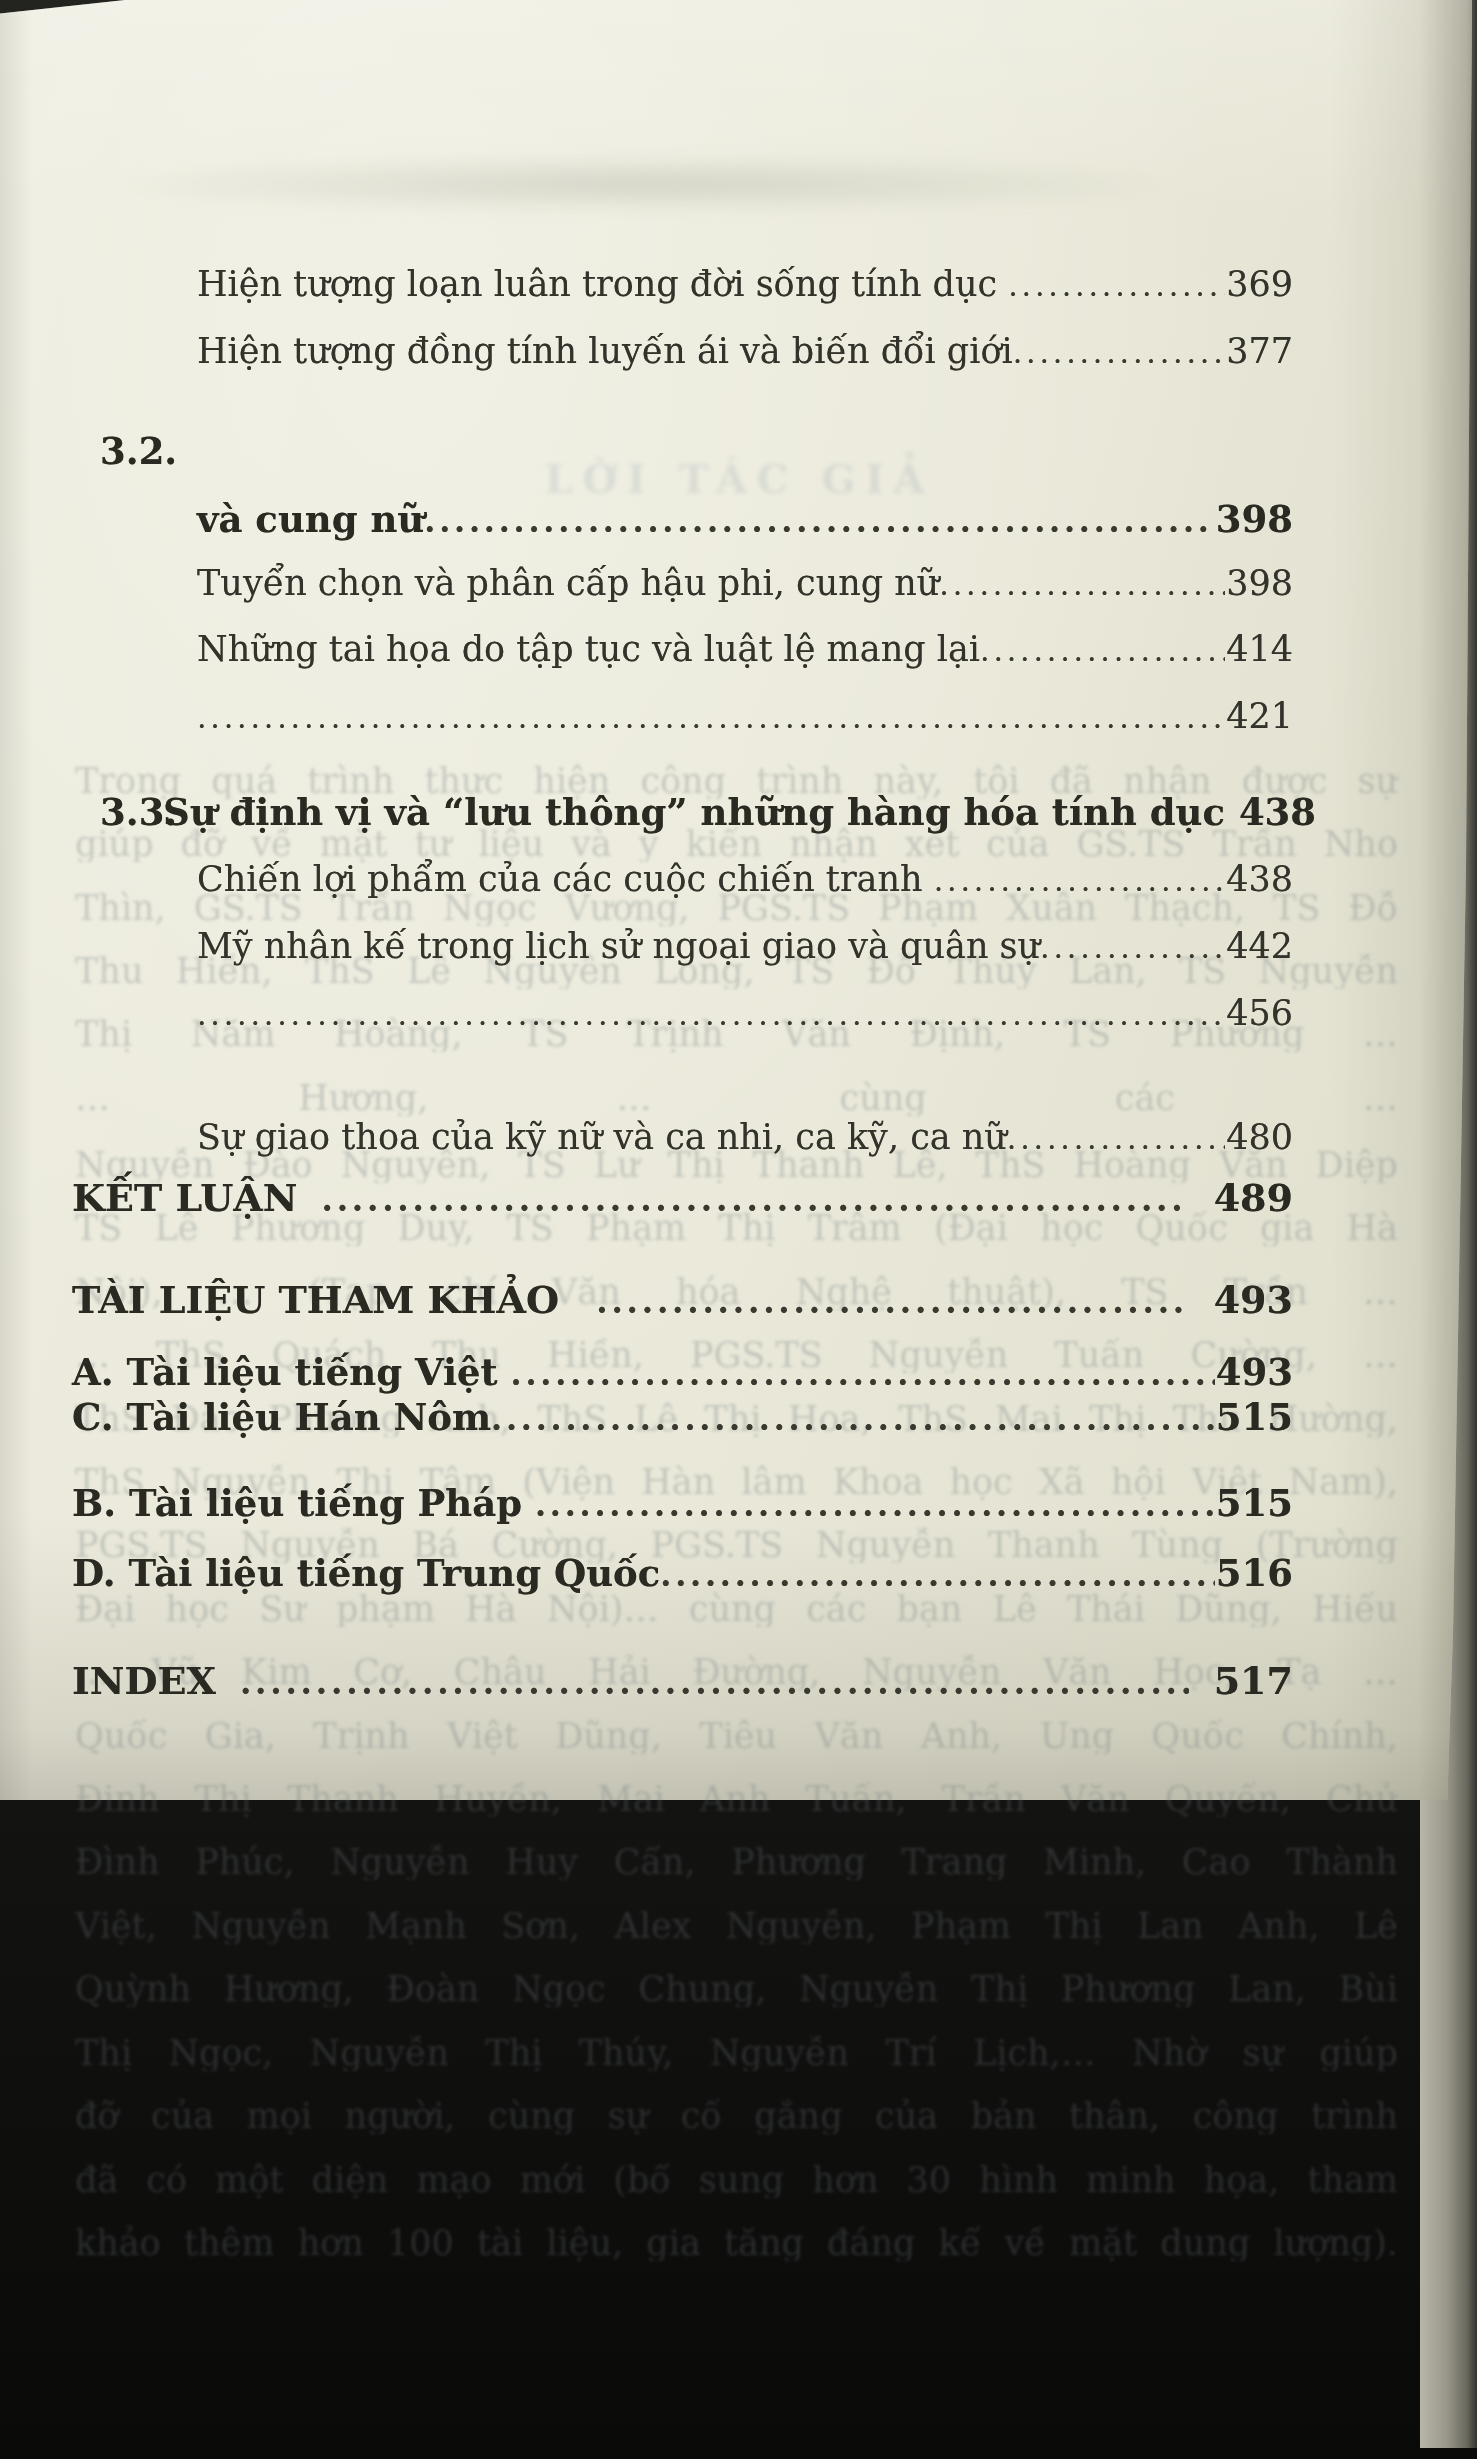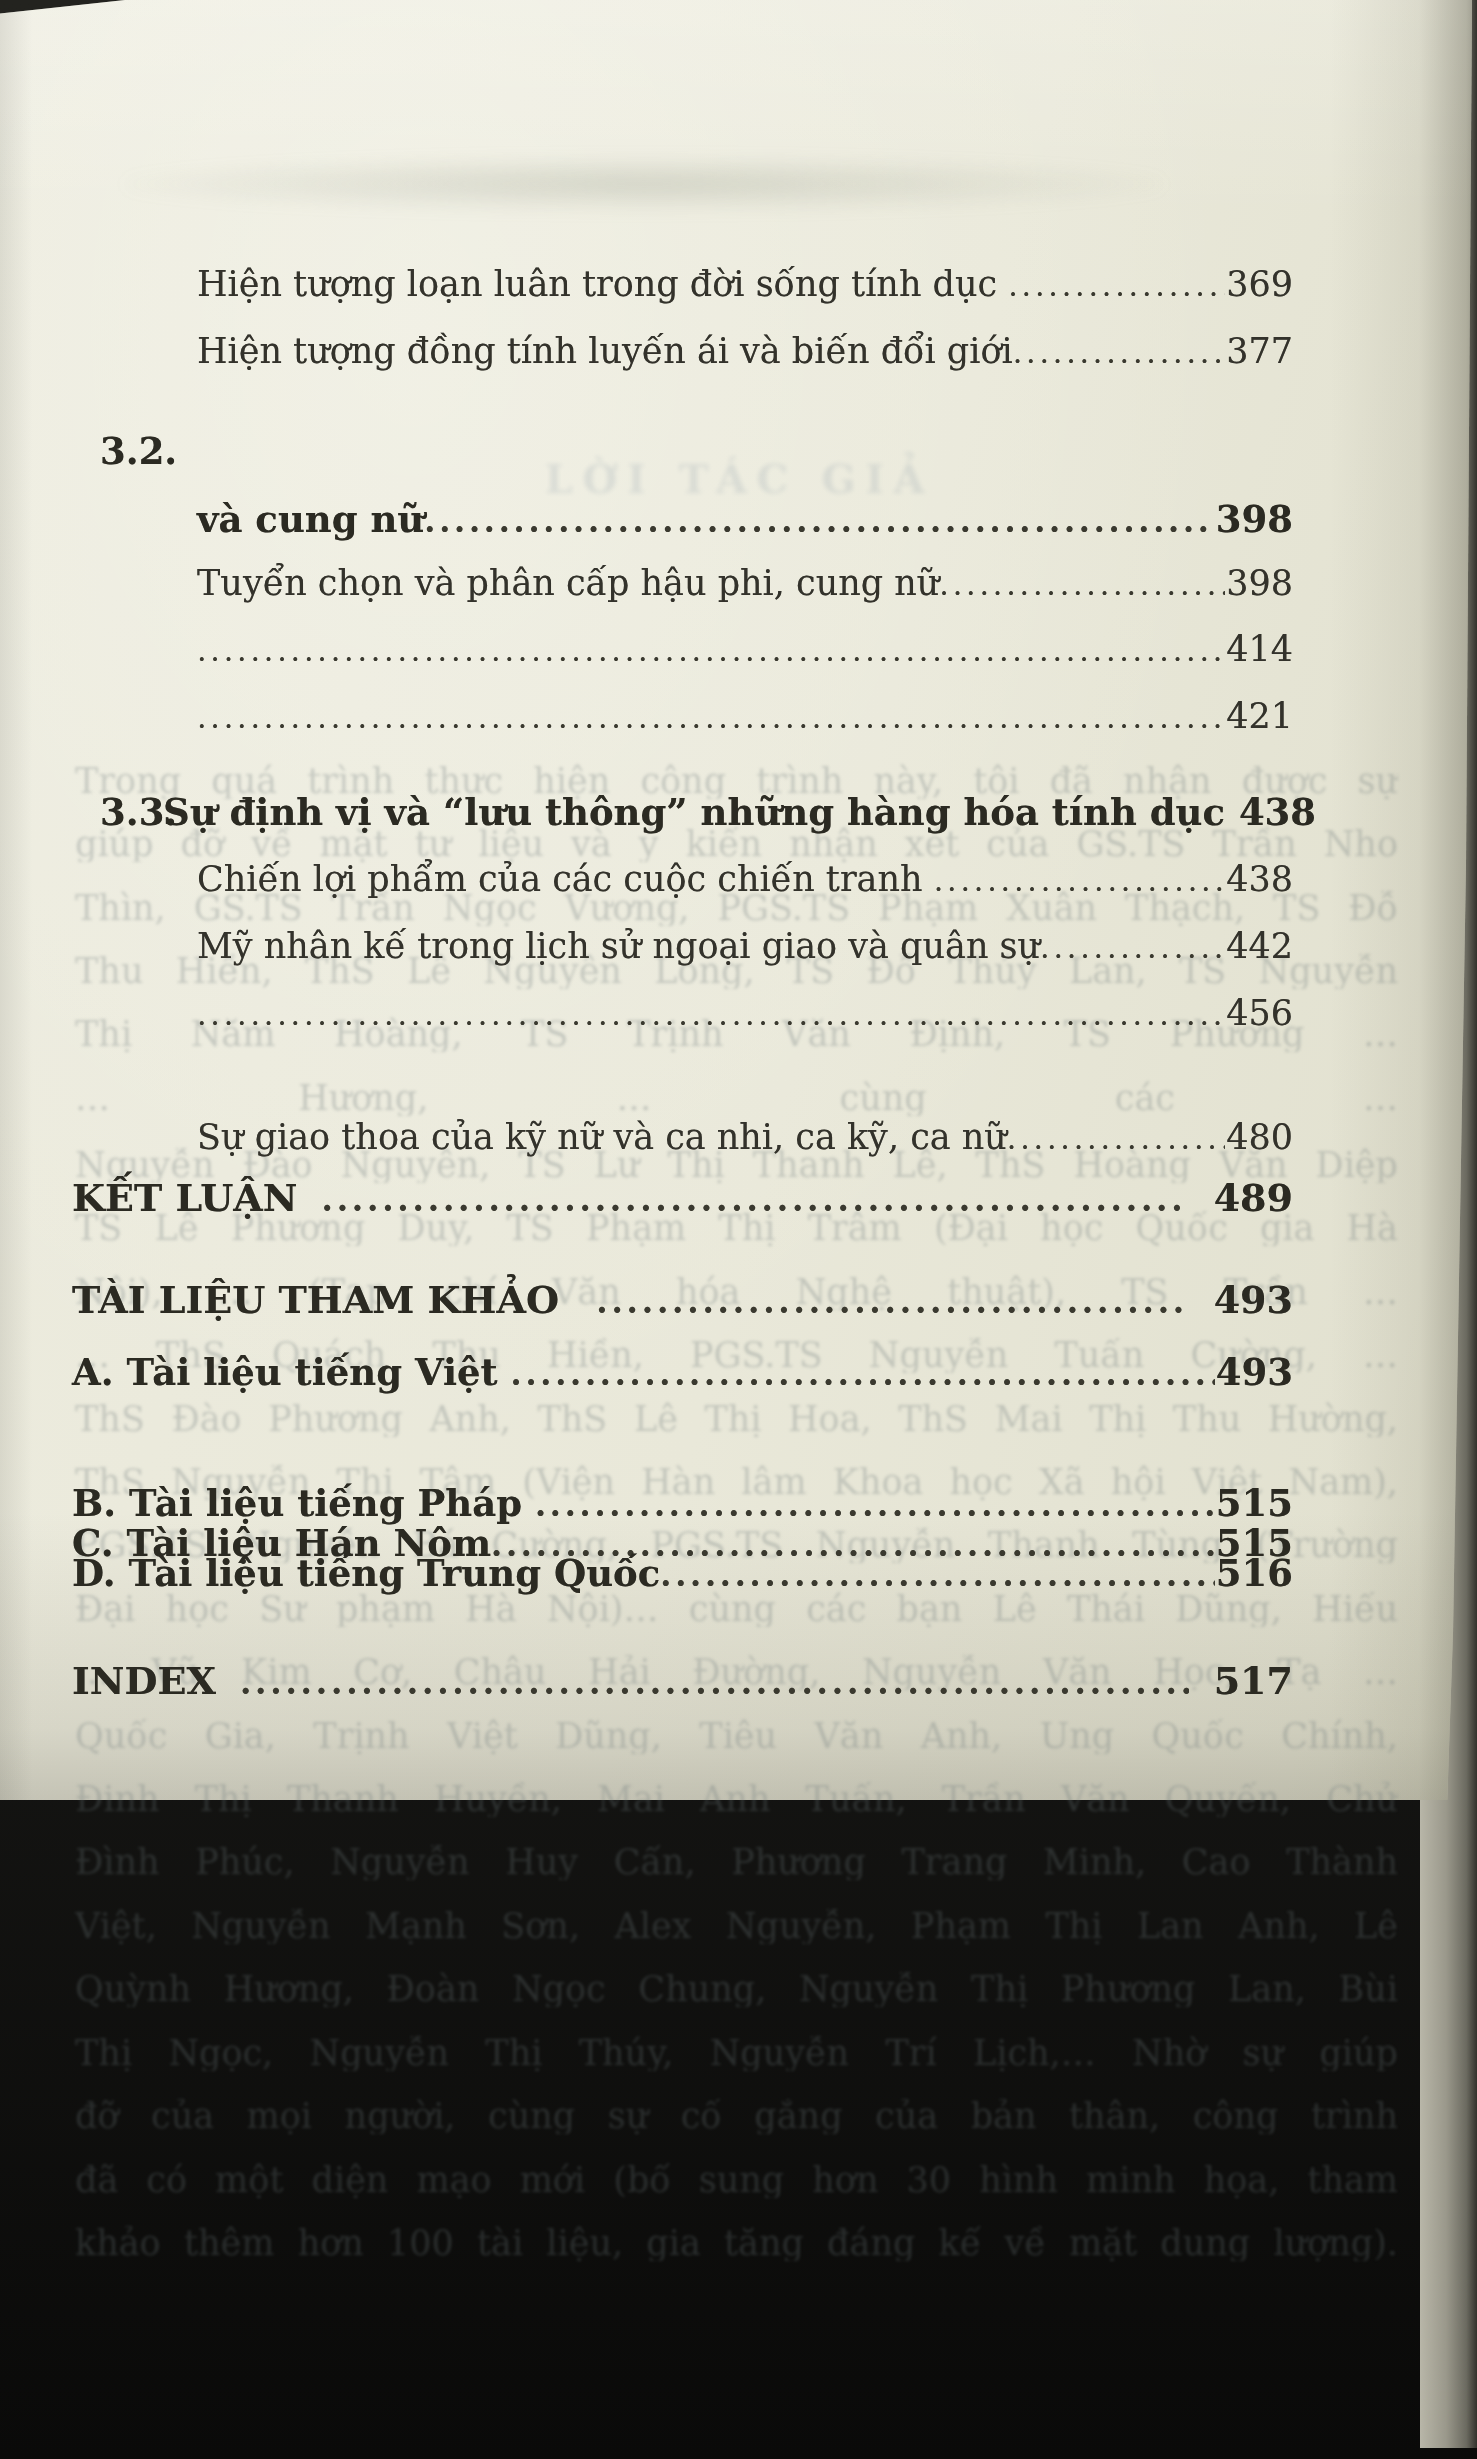--- a/index.html
+++ b/index.html
@@ -123,20 +123,21 @@
           <span class="label">và cung nữ</span>
           <span class="leader"></span>
           <span class="pagenum">398</span>
         </div>
         <div class="toc-row type-sub" style="top: 563px;">
           <span class="label">Tuyển chọn và phân cấp hậu phi, cung nữ</span>
           <span class="leader"></span>
           <span class="pagenum">398</span>
         </div>
         <div class="toc-row type-sub" style="top: 629px;">
+          <span class="label">Những tai họa do tập tục và luật lệ mang lại</span>
           <span class="leader"></span>
           <span class="pagenum">414</span>
         </div>
         <div class="toc-row type-sub" style="top: 696px;">
           <span class="leader"></span>
           <span class="pagenum">421</span>
         </div>
         <div class="toc-row type-section" style="top: 791px;">
           <span class="num">3.3.</span>
           <span class="label">Sự định vị và “lưu thông” những hàng hóa tính dục </span>
@@ -175,21 +176,21 @@
         <div class="toc-row type-list" style="top: 1351px;">
           <span class="label">A. Tài liệu tiếng Việt </span>
           <span class="leader"></span>
           <span class="pagenum">493</span>
         </div>
         <div class="toc-row type-list" style="top: 1482px;">
           <span class="label">B. Tài liệu tiếng Pháp </span>
           <span class="leader"></span>
           <span class="pagenum">515</span>
         </div>
-        <div class="toc-row type-list" style="top: 1522px;">
+        <div class="toc-row type-list" style="top: 1396px;">
           <span class="label">C. Tài liệu Hán Nôm</span>
           <span class="leader"></span>
           <span class="pagenum">515</span>
         </div>
         <div class="toc-row type-list" style="top: 1552px;">
           <span class="label">D. Tài liệu tiếng Trung Quốc</span>
           <span class="leader"></span>
           <span class="pagenum">516</span>
         </div>
         <div class="toc-row type-major" style="top: 1659px;">

